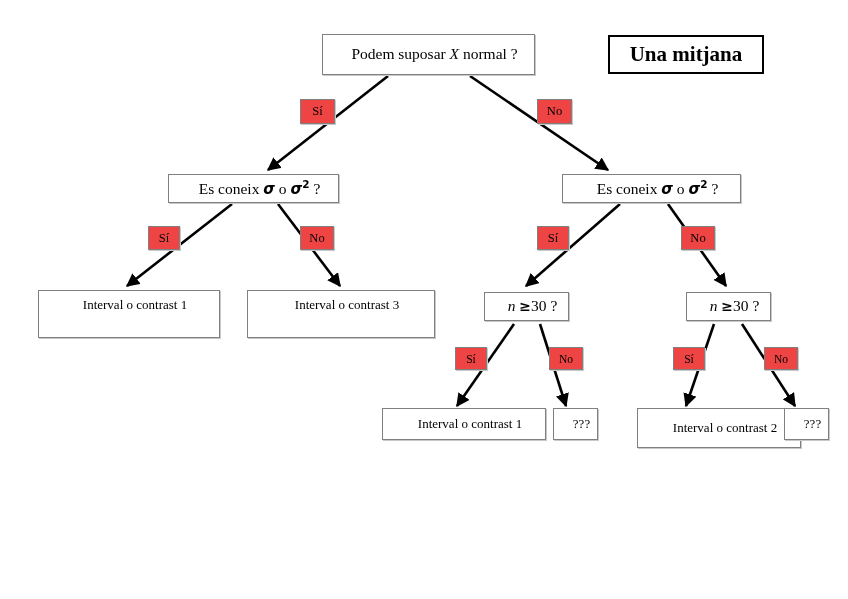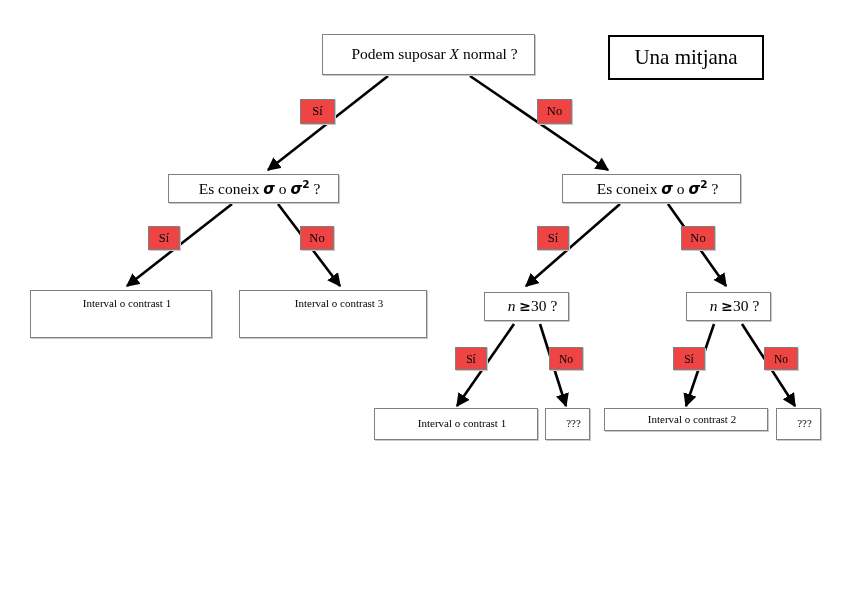--- a/index.html
+++ b/index.html
@@ -43,21 +43,22 @@
     padding-left: 12px;
   }
   .node-text {
     display: inline-block;
     line-height: 1.05;
   }
   .decision {
     font-size: 15.5px;
   }
   .leaf {
-    font-size: 11px;
+    font-size: 13px;
+    margin-left: 8px;
   }
   .leaf-tall {
     align-items: flex-start;
     padding-top: 7px;
   }
   .title-box {
     position: absolute;
     box-sizing: border-box;
     background: #ffffff;
     border: 2px solid #000000;
@@ -131,21 +132,21 @@
 
     <line x1="514" y1="324" x2="457" y2="406" stroke="#000000" stroke-width="2.6" marker-end="url(#arrow)"></line>
 
     <line x1="540" y1="324" x2="566" y2="406" stroke="#000000" stroke-width="2.6" marker-end="url(#arrow)"></line>
 
     <line x1="714" y1="324" x2="686" y2="406" stroke="#000000" stroke-width="2.6" marker-end="url(#arrow)"></line>
 
     <line x1="742" y1="324" x2="795" y2="406" stroke="#000000" stroke-width="2.6" marker-end="url(#arrow)"></line>
   </svg>
 
-  <div class="title-box" style="left:608px; top:35px; width:156px; height:45px;">
+  <div class="title-box" style="left:608px; top:35px; width:156px; height:39px;font-weight:bold;">
     <span class="node-text">Una mitjana</span>
   </div>
 
   <div class="node decision" style="left:322px; top:34px; width:213px; height:41px;">
     <span class="node-text"><span>Podem suposar </span><span class="ital">X</span><span> normal ?</span></span>
   </div>
 
   <div class="edge-label" style="left:300px; top:99px; width:35px; height:25px;">
     <span>Sí</span>
   </div>
@@ -200,20 +201,20 @@
   <div class="edge-label small" style="left:764px; top:347px; width:34px; height:23px;">
     <span>No</span>
   </div>
 
   <div class="node leaf" style="left:374px; top:408px; width:164px; height:32px;">
     <span class="node-text">Interval o contrast 1</span>
   </div>
   <div class="node leaf" style="left:545px; top:408px; width:45px; height:32px;">
     <span class="node-text">???</span>
   </div>
-  <div class="node leaf" style="left:604px; top:408px; width:164px; height:23px;">
+  <div class="node leaf" style="left:629px; top:408px; width:164px; height:40px;">
     <span class="node-text">Interval o contrast 2</span>
   </div>
   <div class="node leaf" style="left:776px; top:408px; width:45px; height:32px;">
     <span class="node-text">???</span>
   </div>
 
 </div>
 
 </body></html>

